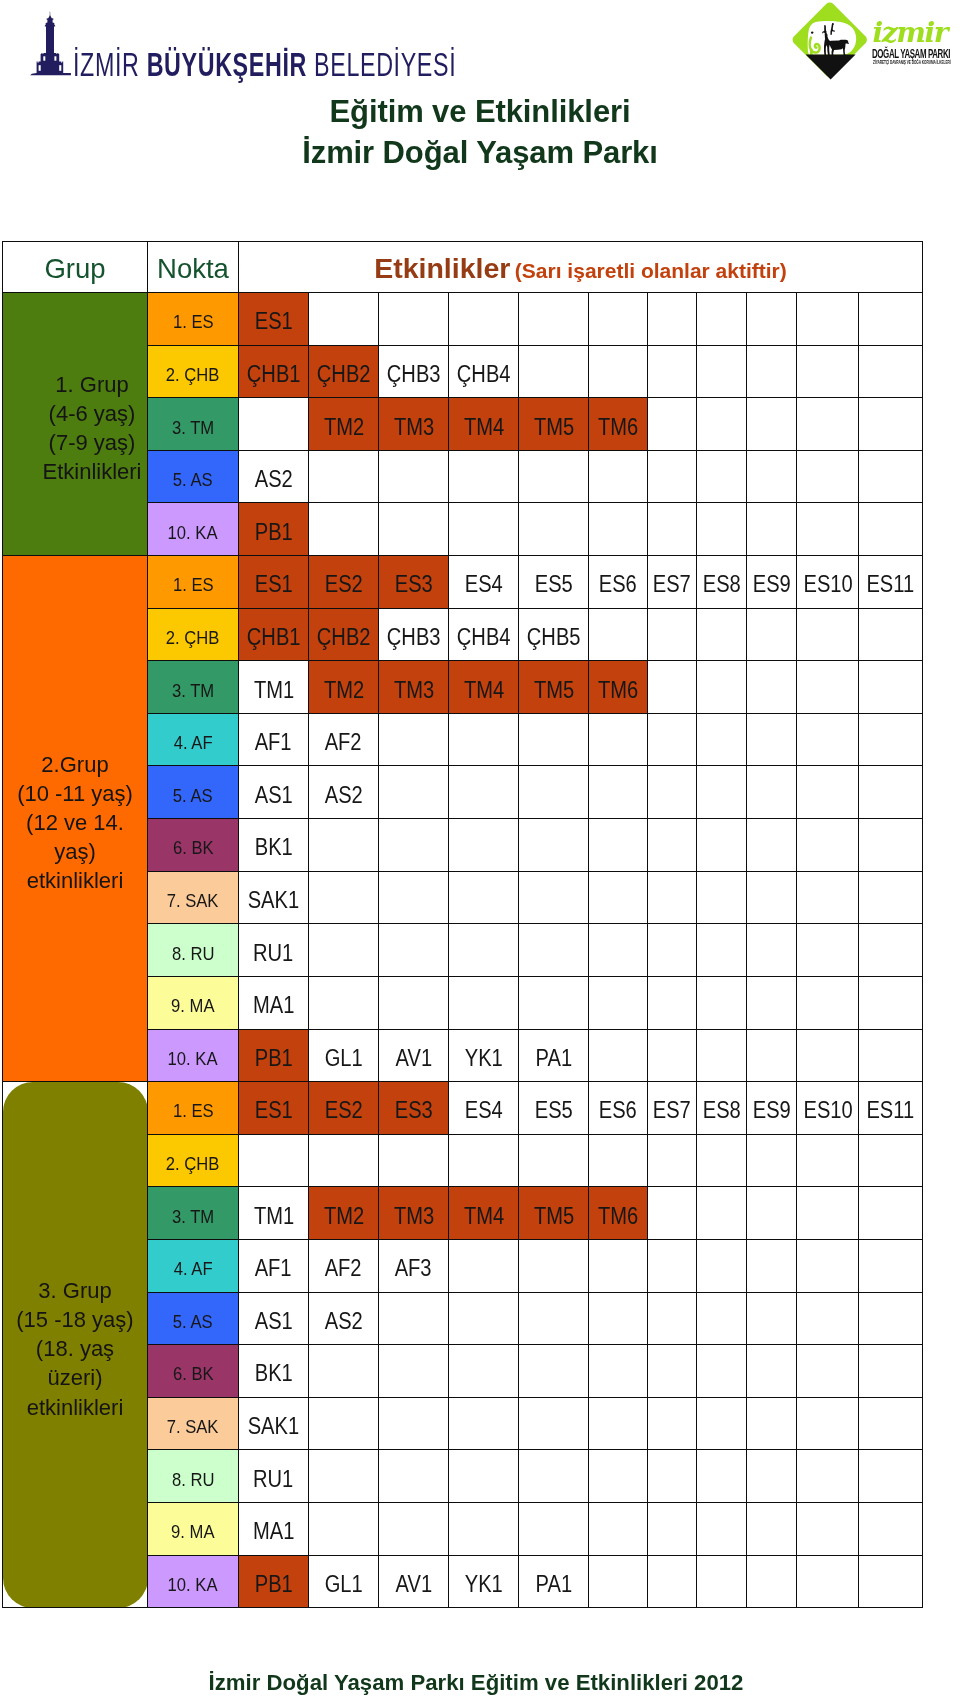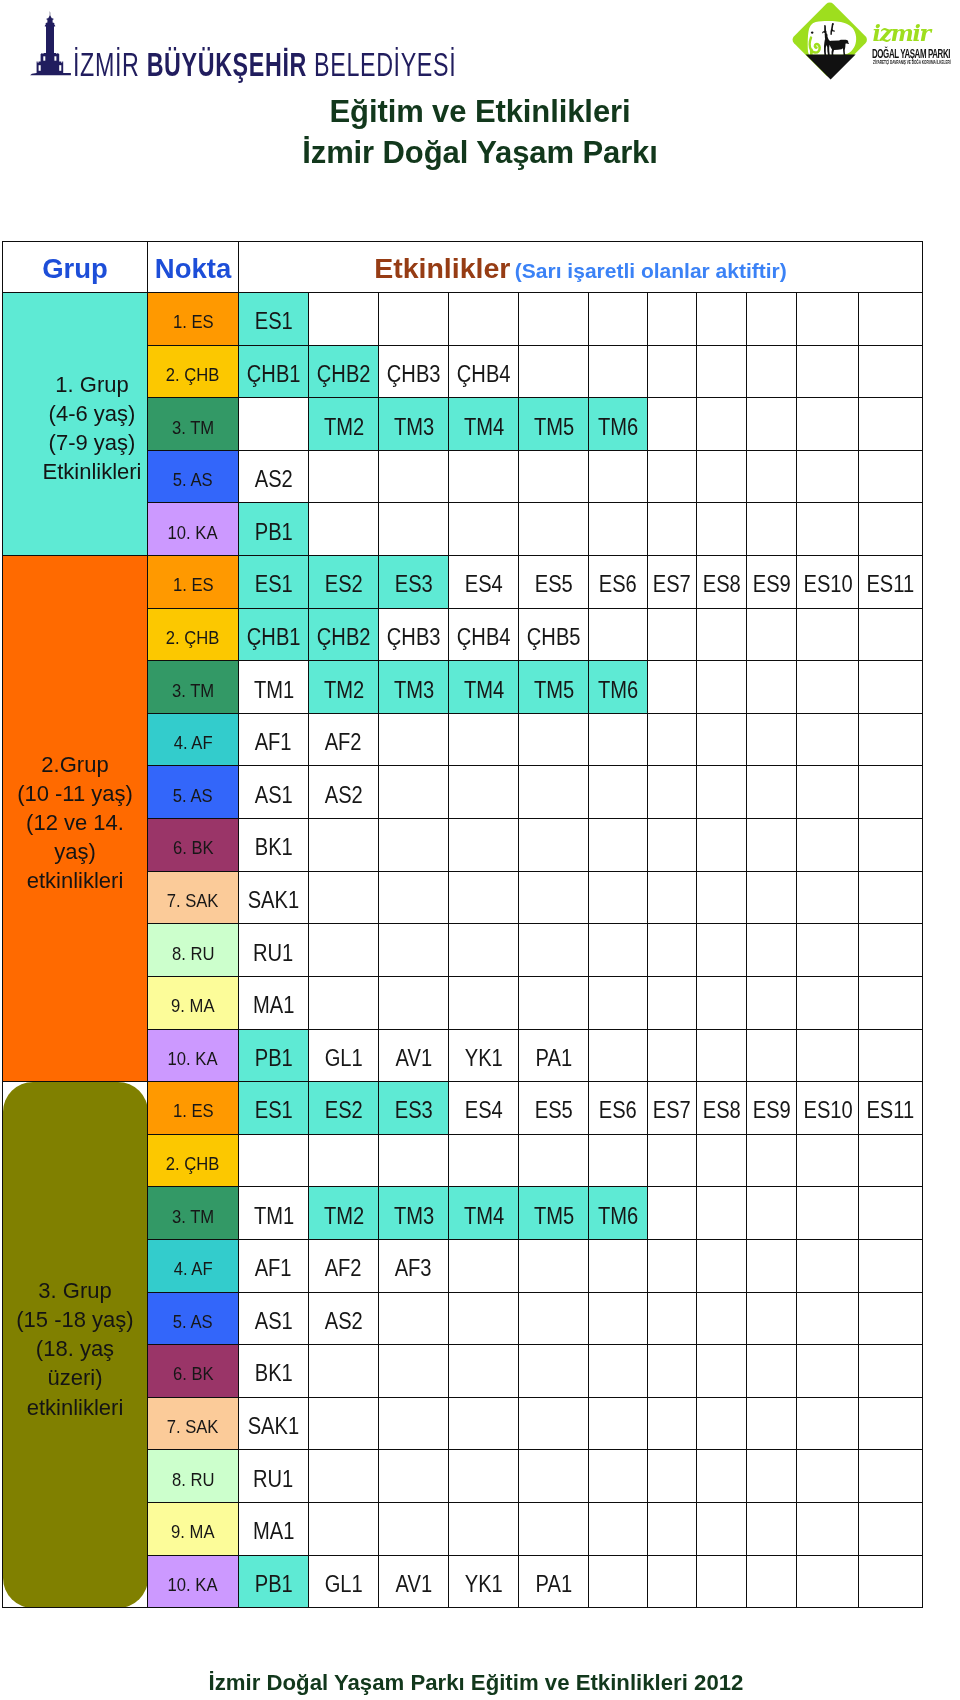--- a/index.html
+++ b/index.html
@@ -13,21 +13,21 @@
 #logo-left .tower{position:absolute;left:2.4px;top:10.5px;}
 #logo-left .wordmark{position:absolute;left:46.6px;top:50.0px;white-space:nowrap;
   font-family:"Liberation Sans",sans-serif;font-size:32.7px;letter-spacing:0.9px;
   color:#211d5e;line-height:30px;transform:scaleX(0.712);transform-origin:left top;}
 #logo-left .wm-b{font-weight:bold;}
 
 
 #logo-right{position:absolute;left:790px;top:0px;width:175px;height:80px;}
 #logo-right .dyp-text{position:absolute;left:82px;top:0;width:90px;}
 #logo-right .dyp-izmir{position:absolute;left:0.5px;top:19.9px;font-family:"DejaVu Serif",serif;
-  font-style:italic;font-weight:bold;font-size:22px;line-height:26px;color:#9ede1e;letter-spacing:-1.4px;}
+  font-style:italic;font-weight:bold;font-size:28px;line-height:26px;color:#9ede1e;letter-spacing:-1.4px;}
 #logo-right .dyp-l1{position:absolute;left:0px;top:47.5px;font-family:"Liberation Sans",sans-serif;
   font-weight:bold;font-size:12.5px;line-height:12px;color:#121212;letter-spacing:-0.6px;
   white-space:nowrap;transform:scaleX(0.633);transform-origin:left top;}
 #logo-right .dyp-l2{position:absolute;left:0.5px;top:59.6px;font-family:"Liberation Sans",sans-serif;
   font-weight:bold;font-size:5.0px;line-height:5px;color:#1a1a1a;letter-spacing:-0.06px;
   transform:scaleX(0.632);transform-origin:left top;white-space:nowrap;}
 
 
 
 #title{position:absolute;left:0;top:92px;width:960px;text-align:center;}
@@ -38,28 +38,28 @@
 #title .t3{font-size:30px;}
 
 
 #tbl{position:absolute;left:2px;top:241px;border-collapse:collapse;
      table-layout:fixed;}
 #tbl td,#tbl th{border:1.35px solid #0d0d0d;padding:0;margin:0;
   text-align:center;vertical-align:middle;color:#171717;
   font-weight:normal;overflow:hidden;}
 #tbl th{height:51px;background:#fff;line-height:1.05;box-sizing:border-box;padding-top:4px;}
 #tbl td{height:52.62px;line-height:1.0;box-sizing:border-box;padding-top:6px;}
-#tbl th.hdr-main{font-size:27.5px;font-weight:bold;color:#1d4ed8;}
+#tbl th.hdr-main{font-size:27.5px;font-weight:normal;color:#14532d;}
 #tbl th .hdr-act{font-size:28.5px;font-weight:bold;color:#963c14;}
-#tbl th .hdr-note{font-size:21px;font-weight:bold;color:#3b82f6;margin-top:12px;}
+#tbl th .hdr-note{font-size:21px;font-weight:bold;color:#c2410c;margin-top:12px;}
 #tbl td.grp{font-size:22px;line-height:29.1px;color:#141414;padding:8.5px 2px 0;}
 #tbl td.pt{font-size:19px;}
 #tbl td.pt>span,#tbl td.cell>span{display:inline-block;transform:scaleX(0.875);}
 #tbl td.cell{font-size:23px;background:#fff;}
-#tbl td.cell.hl{background:#5eead4;}
+#tbl td.cell.hl{background:#c2410c;}
 
 
 #footer{position:absolute;left:0;top:1672px;width:952px;text-align:center;
   font-size:22.2px;line-height:22px;font-weight:bold;color:#12381c;}
 </style>
 </head>
 <body>
 
 <div id="page">
 
@@ -171,21 +171,21 @@
     </colgroup>
     <thead>
       <tr>
         <th class="hdr-main">Grup</th>
         <th class="hdr-main">Nokta</th>
         <th colspan="11"><span class="hdr-act">Etkinlikler</span> <span class="hdr-note">(Sarı işaretli olanlar aktiftir)</span></th>
       </tr>
     </thead>
     <tbody id="tbody">
         <tr>
-          <td class="grp" rowspan="5" style="background: #5eead4; padding-left: 36px;">
+          <td class="grp" rowspan="5" style="background: #4d7c0f; padding-left: 36px;">
             <div>1. Grup</div>
             <div>(4-6 yaş)</div>
             <div>(7-9 yaş)</div>
             <div>Etkinlikleri</div>
           </td>
           <td class="pt" style="background: rgb(255, 153, 0);"><span>1. ES</span></td>
           <td class="cell hl"><span>ES1</span></td>
           <td class="cell"></td>
           <td class="cell"></td>
           <td class="cell"></td>

